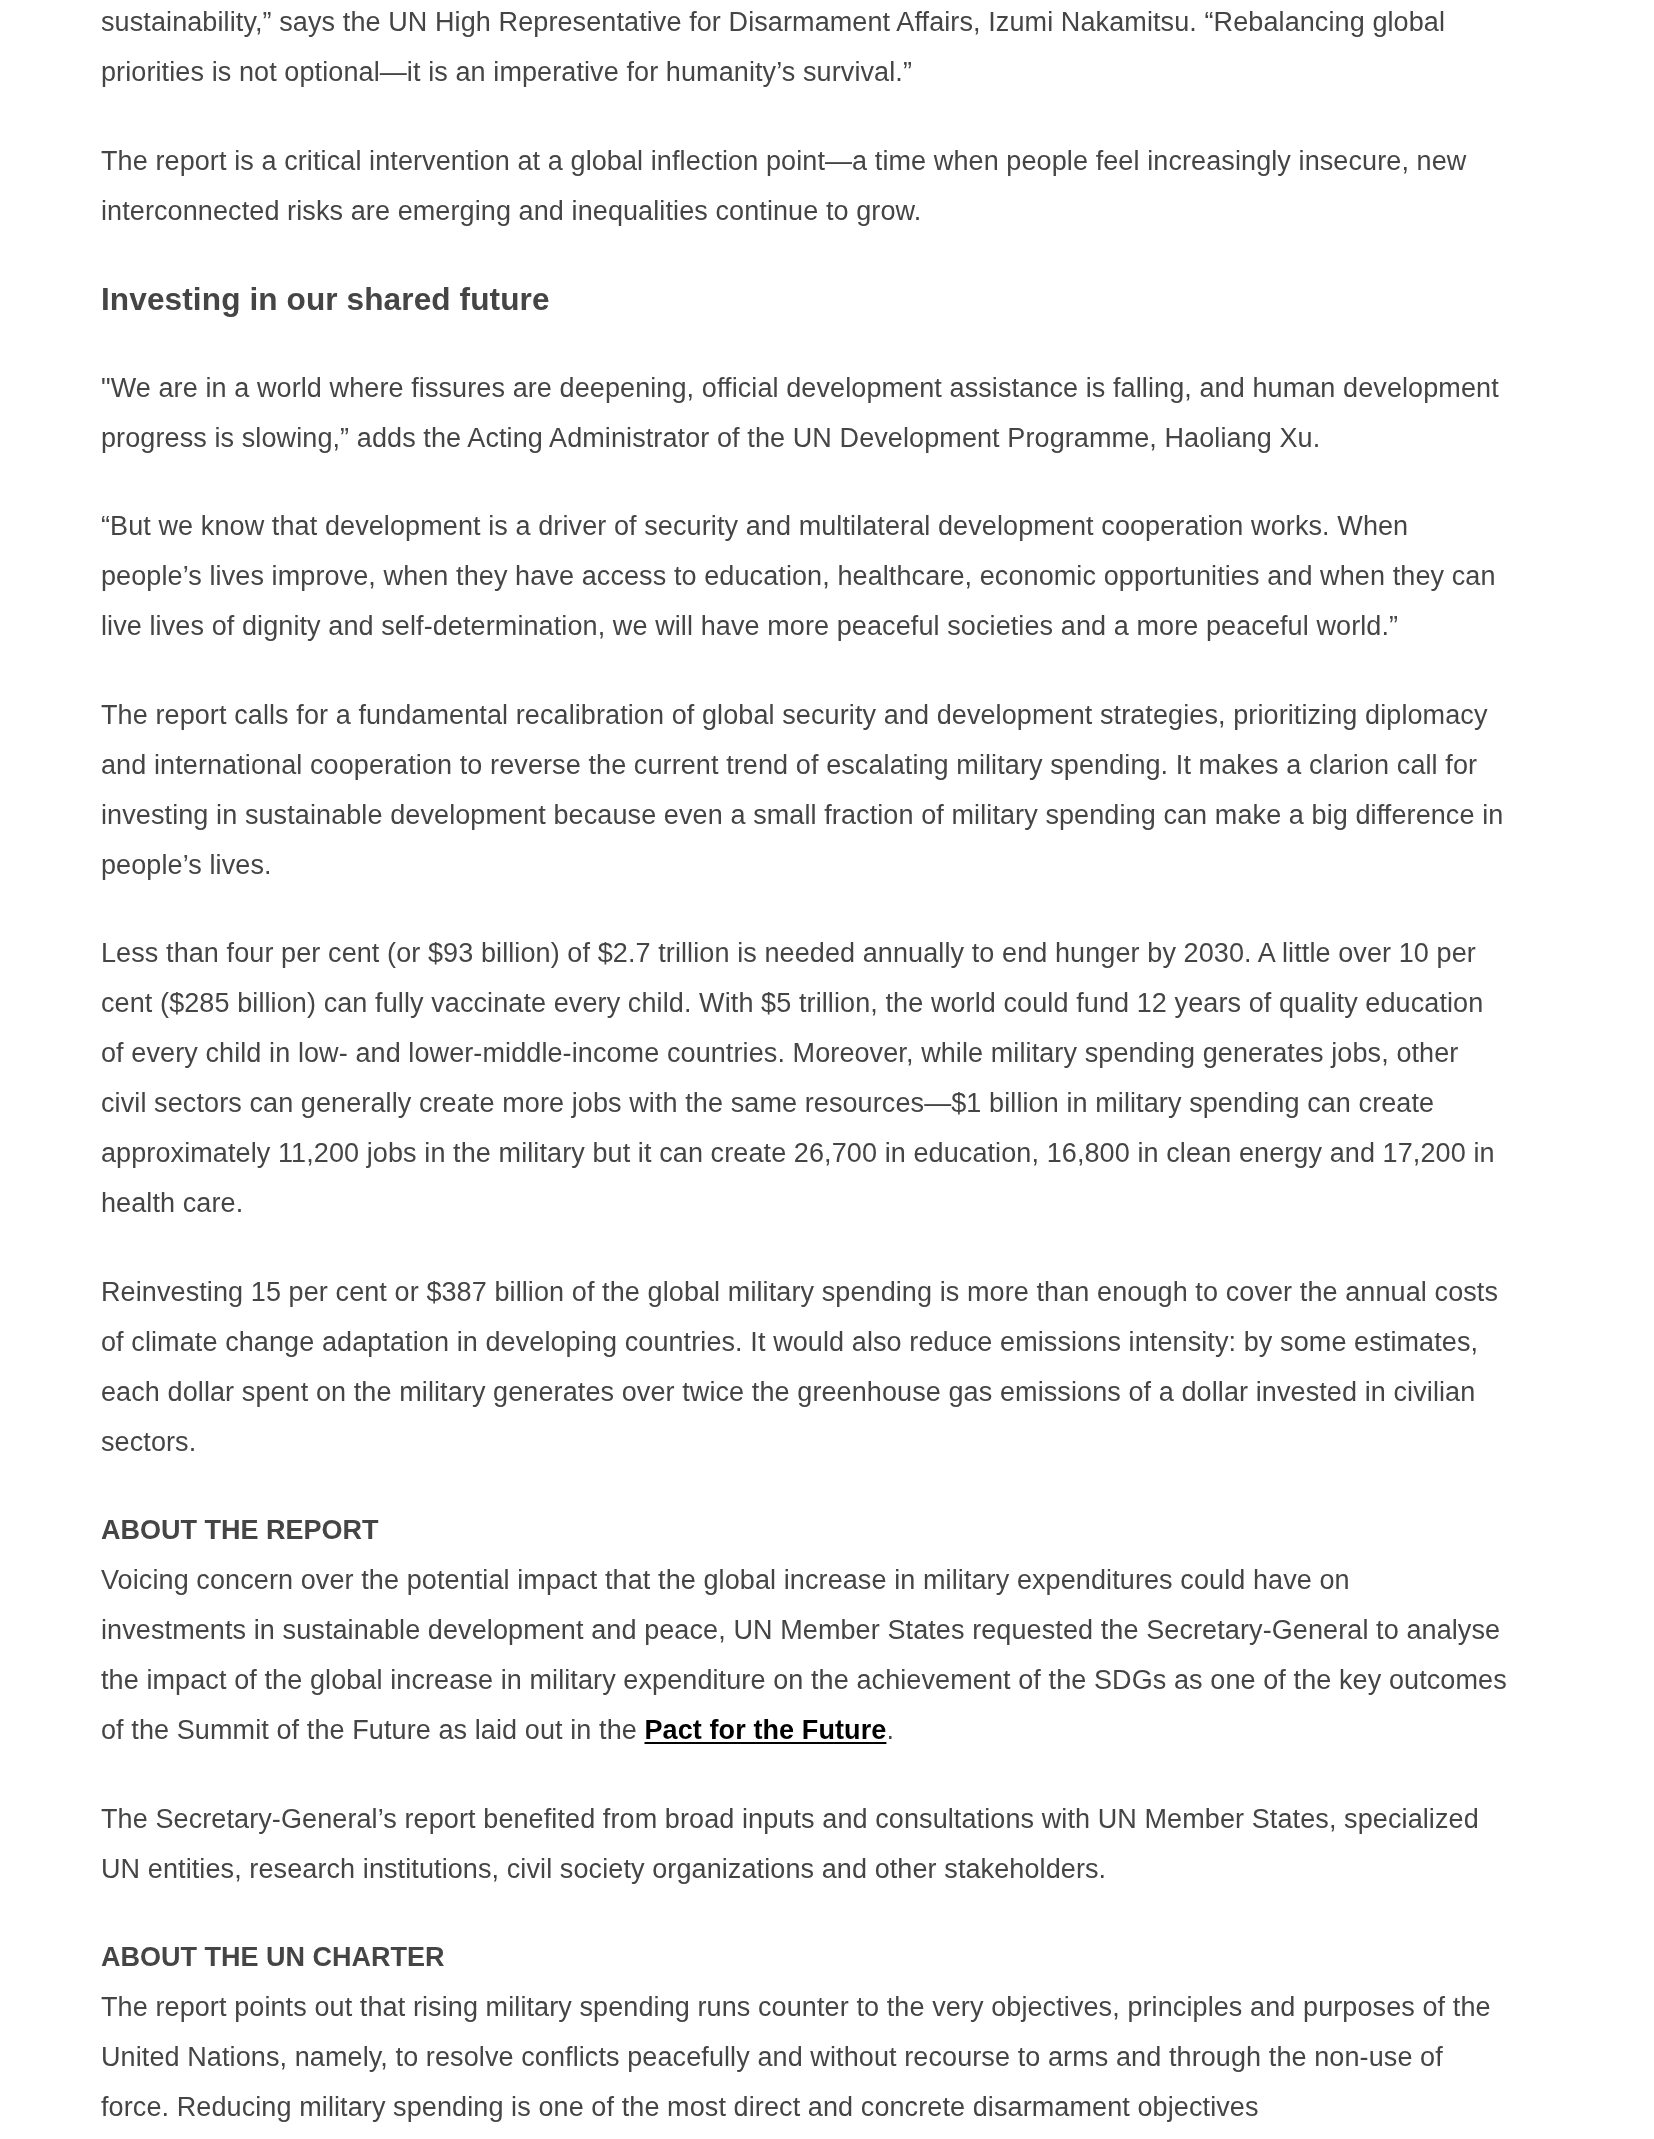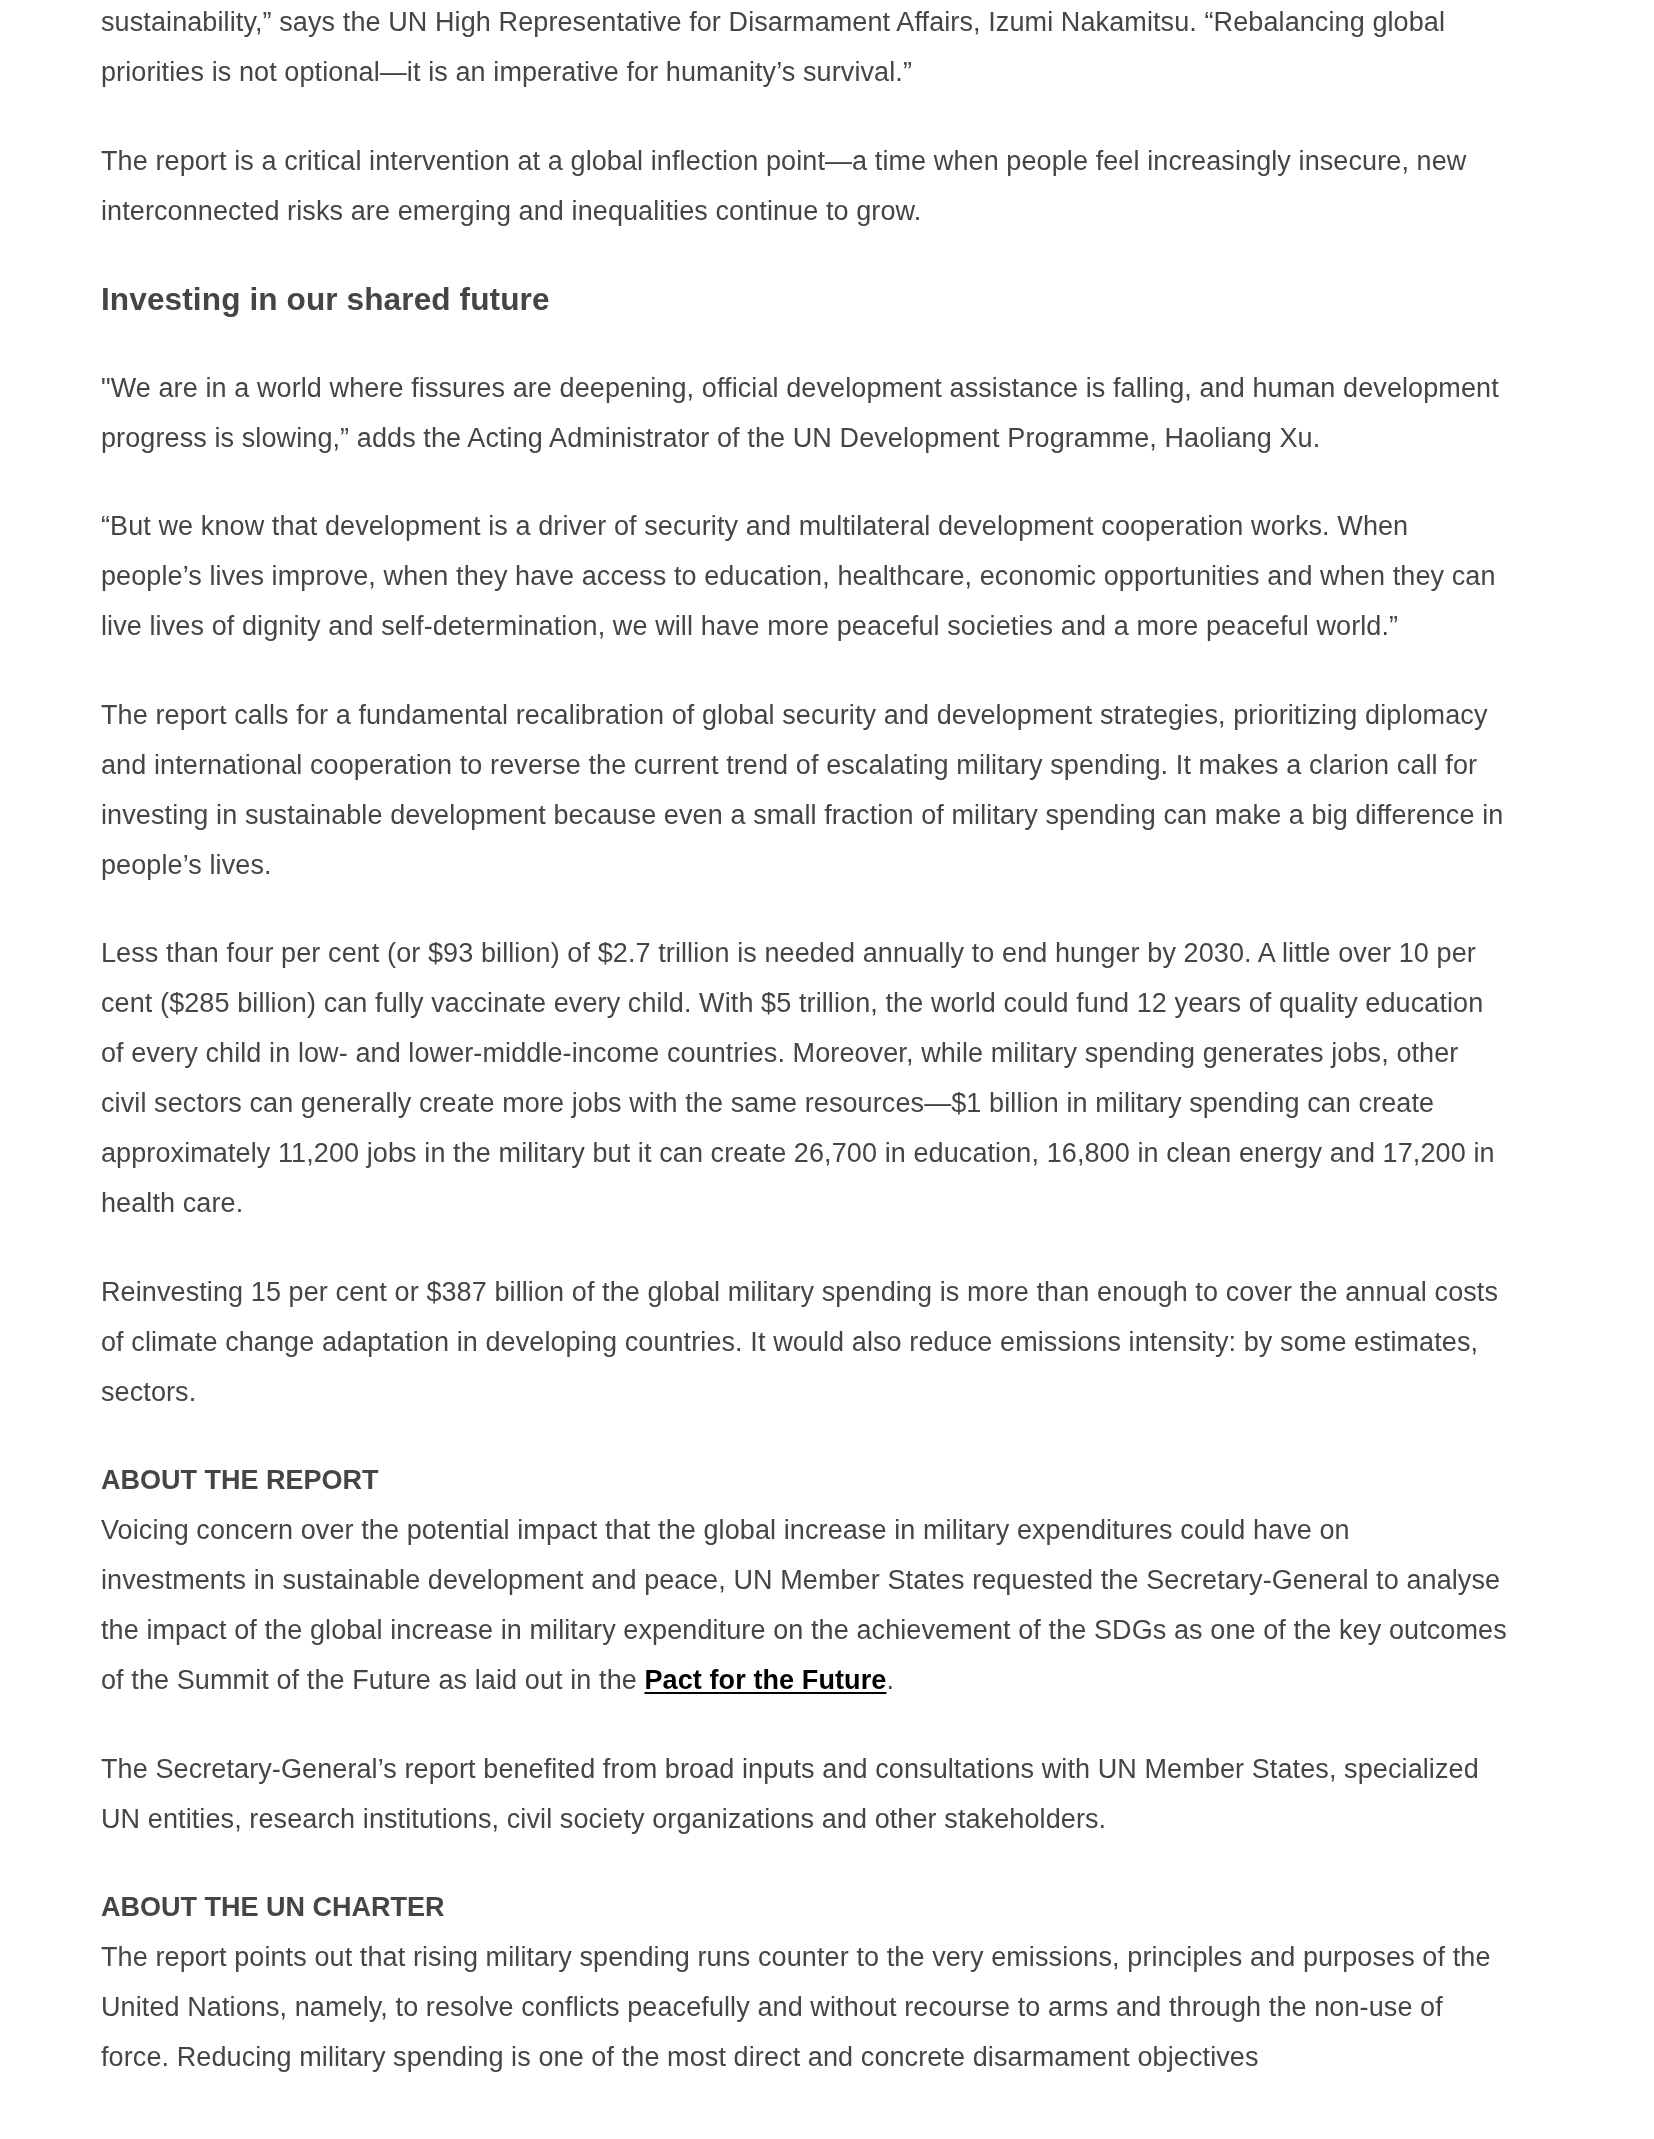--- a/index.html
+++ b/index.html
@@ -92,36 +92,37 @@
     <span class="line">cent ($285 billion) can fully vaccinate every child. With $5 trillion, the world could fund 12 years of quality education</span>
     <span class="line">of every child in low- and lower-middle-income countries. Moreover, while military spending generates jobs, other</span>
     <span class="line">civil sectors can generally create more jobs with the same resources—$1 billion in military spending can create</span>
     <span class="line">approximately 11,200 jobs in the military but it can create 26,700 in education, 16,800 in clean energy and 17,200 in</span>
     <span class="line">health care.</span>
   </p>
 
   <p class="block">
     <span class="line">Reinvesting 15 per cent or $387 billion of the global military spending is more than enough to cover the annual costs</span>
     <span class="line">of climate change adaptation in developing countries. It would also reduce emissions intensity: by some estimates,</span>
+    <span class="line">each dollar spent on the military generates over twice the greenhouse gas emissions of a dollar invested in civilian</span>
     <span class="line">sectors.</span>
   </p>
 
   <div class="block">
     <span class="section-heading">ABOUT THE REPORT</span>
     <span class="line">Voicing concern over the potential impact that the global increase in military expenditures could have on</span>
     <span class="line">investments in sustainable development and peace, UN Member States requested the Secretary-General to analyse</span>
     <span class="line">the impact of the global increase in military expenditure on the achievement of the SDGs as one of the key outcomes</span>
     <span class="line"><span style="white-space:pre;">of the Summit of the Future as laid out in the </span><a class="link" href="#">Pact for the Future</a><span>.</span></span>
   </div>
 
   <p class="block">
     <span class="line">The Secretary-General’s report benefited from broad inputs and consultations with UN Member States, specialized</span>
     <span class="line">UN entities, research institutions, civil society organizations and other stakeholders.</span>
   </p>
 
   <div class="block">
     <span class="section-heading">ABOUT THE UN CHARTER</span>
-    <span class="line">The report points out that rising military spending runs counter to the very emissions, principles and purposes of the</span>
+    <span class="line">The report points out that rising military spending runs counter to the very objectives, principles and purposes of the</span>
     <span class="line">United Nations, namely, to resolve conflicts peacefully and without recourse to arms and through the non-use of</span>
     <span class="line">force. Reducing military spending is one of the most direct and concrete disarmament objectives</span>
   </div>
 
 </div>
 
 </body></html>

